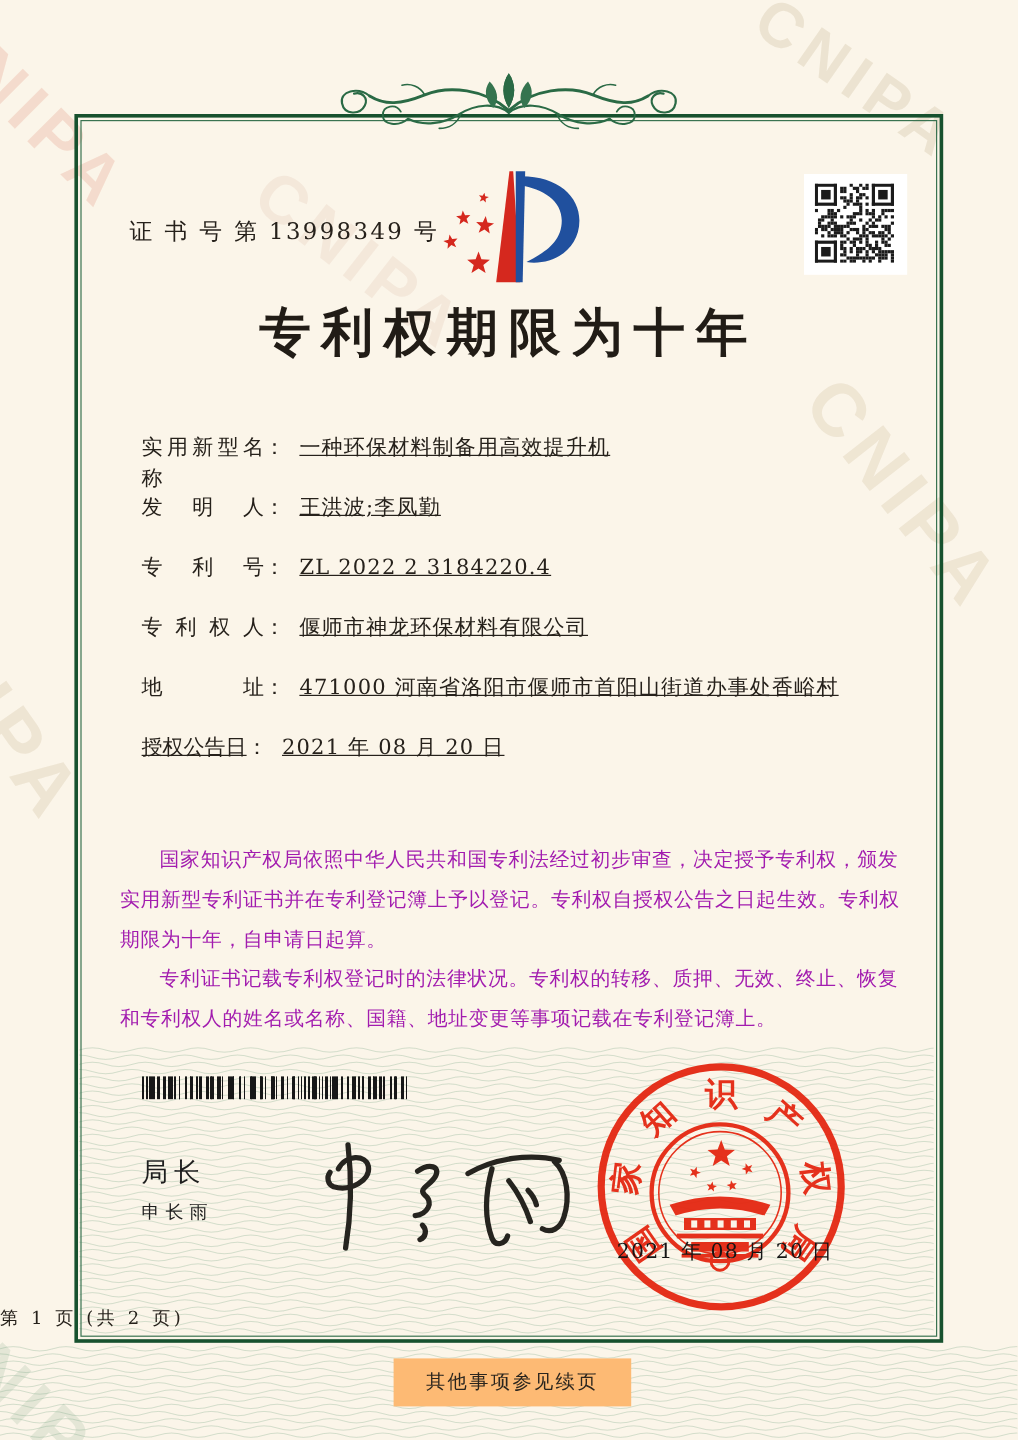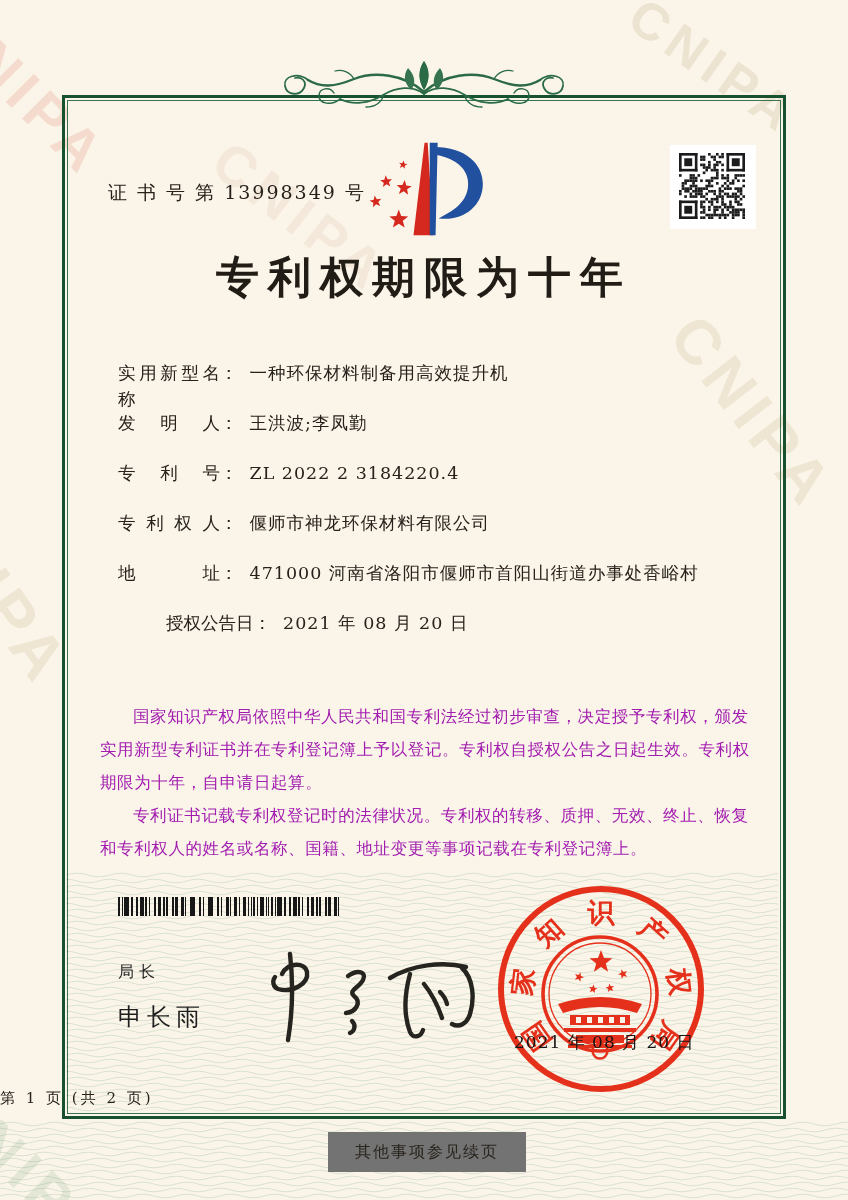--- a/index.html
+++ b/index.html
@@ -27,65 +27,65 @@
   
   #cert-no{position:absolute;left:108px;top:146px;font-size:19px;letter-spacing:2px;z-index:3;margin-top:34px;}
   #logo{position:absolute;left:362px;top:134px;width:124px;height:110px;z-index:3;}
   #qr-box{position:absolute;left:670px;top:145px;width:86px;height:84px;background:#ffffff;z-index:3;}
   #qr{position:absolute;left:9px;top:8px;width:66px;height:66px;}
   #page-title{
     position:absolute;left:0;top:249px;width:100%;text-align:center;
     font-size:43px;font-weight:bold;letter-spacing:9px;z-index:3;color:#211c16;
   }
   
-  #rows{position:absolute;left:118px;top:360px;width:662px;z-index:3;font-size:17.5px;}
+  #rows{position:absolute;left:118px;top:360px;width:662px;z-index:3;font-size:17.5px;text-decoration:underline;}
   .frow{height:50px;line-height:26px;}
   .flabel{
     display:inline-block;width:102px;text-align:justify;text-align-last:justify;
     vertical-align:top;
   }
   .fcolon{display:inline-block;margin-right:12px;}
   .fvalue{letter-spacing:1px;}
-  .annc{position:relative;margin-left:48px;}
+  .annc{position:relative;}
   .annc-right{position:absolute;left:337px;top:0;white-space:nowrap;}
   
   #body-text{
     position:absolute;left:100px;top:700px;width:654px;z-index:3;
     font-size:16.5px;line-height:33px;letter-spacing:0.6px;color:#a21caf;
   }
   #body-text p{margin:0;text-indent:2em;}
   
   #waves1{position:absolute;left:66px;top:872px;z-index:1;}
   #waves2{position:absolute;left:0px;top:1121px;z-index:1;}
   
   #barcode{
     position:absolute;left:118px;top:897px;width:222px;height:19px;z-index:3;
     background:
       repeating-linear-gradient(90deg,#171717 0 2px,rgba(0,0,0,0) 2px 4px,#171717 4px 5px,rgba(0,0,0,0) 5px 9px),
       repeating-linear-gradient(90deg,rgba(0,0,0,0) 0 6px,#171717 6px 9px,rgba(0,0,0,0) 9px 14px,#171717 14px 15px,rgba(0,0,0,0) 15px 17px);
   }
   
-  #official-title{position:absolute;left:118px;top:962px;font-size:16px;letter-spacing:5px;z-index:3;
+  #official-title{position:absolute;left:118px;top:962px;font-size:22px;letter-spacing:5px;z-index:3;
     font-family:"Liberation Sans","DejaVu Sans",sans-serif;color:#1e1e1e;}
-  #official-name{position:absolute;left:118px;top:1001px;font-size:24px;letter-spacing:5px;z-index:3;
+  #official-name{position:absolute;left:118px;top:1001px;font-size:15px;letter-spacing:5px;z-index:3;
     font-family:"Liberation Sans","DejaVu Sans",sans-serif;color:#1e1e1e;}
   #signature{position:absolute;left:252px;top:950px;width:235px;height:95px;z-index:4;}
   
   #seal{position:absolute;left:494px;top:882px;width:214px;height:214px;z-index:5;opacity:0.93;}
   #seal-date{
     position:absolute;left:514px;top:1031px;width:180px;text-align:center;z-index:5;
     font-size:17px;color:#151515;letter-spacing:1px;white-space:nowrap;
   }
   
   #page-number{
     position:absolute;left:0;top:1089px;width:100%;text-align:left;
     font-size:15px;letter-spacing:3px;z-index:3;
   }
   #note-box{
-    position:absolute;left:328px;top:1132px;width:198px;height:40px;background:#737373;
+    position:absolute;left:328px;top:1132px;width:198px;height:40px;background:#fdba74;
     z-index:5;text-align:center;line-height:40px;font-size:16px;letter-spacing:2px;color:#2a251e;
   }
 </style>
 </head>
 <body>
 
 <div id="wm-layer">
     <span class="wm" style="left: -28px; top: -8px; color: rgb(238, 195, 178); opacity: 0.5; font-size: 58px; transform: rotate(45deg);">CNIPA</span>
     <span class="wm" style="left: 240px; top: 128px; color: rgb(236, 217, 202); opacity: 0.45; font-size: 56px; transform: rotate(38deg);">CNIPA</span>
     <span class="wm" style="left: 652px; top: -14px; color: rgb(227, 216, 194); opacity: 0.6; font-size: 52px; transform: rotate(35deg);">CNIPA</span>

